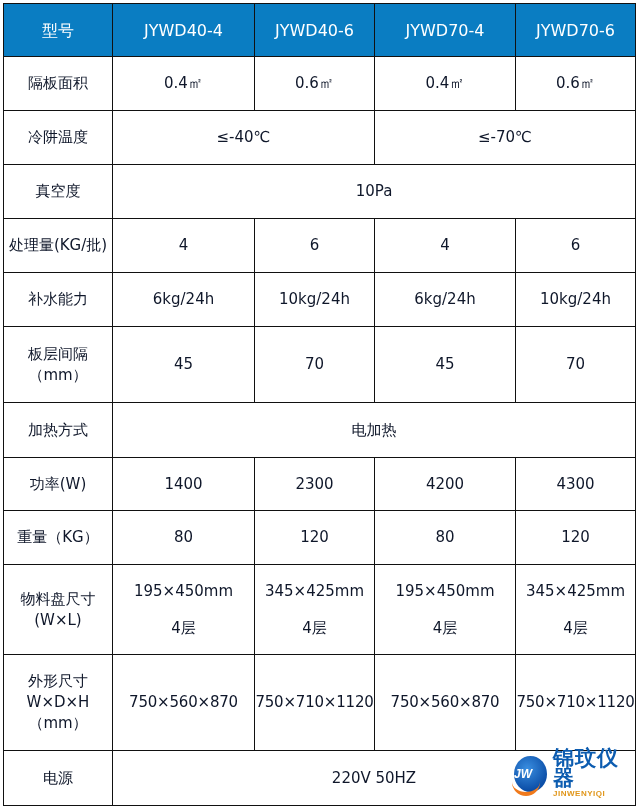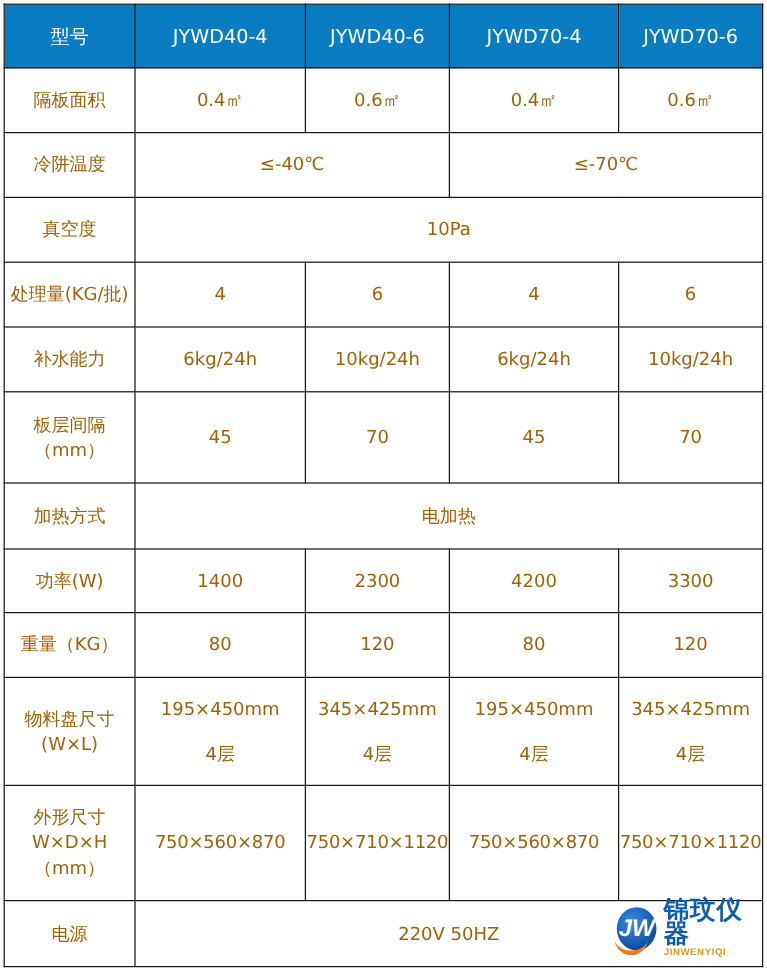--- a/index.html
+++ b/index.html
@@ -8,37 +8,37 @@
   table.spec {
     position: absolute; left: 3px; top: 3px;
     border-collapse: collapse; table-layout: fixed;
     width: 632px;
     padding-left: 12px;
   }
   table.spec td {
     border: 1.5px solid #111;
     text-align: center; vertical-align: middle;
     font-size: 15px; line-height: 21px; padding: 0;
-    color: #a16207;
+    color: #0f172a;
   }
   table.spec tr.head td {
     background: #0a7dc2; color: #ffffff; font-size: 16px;
   }
   .stack { display: block; }
   .tray-line1 { display: block; margin-bottom: 16px; }
   .dim { font-size: 15px; white-space: nowrap; letter-spacing: -0.2px; }
   .logo {
     position: absolute; left: 514px; top: 751px; width: 120px; height: 46px;
     display: flex; align-items: center;
   }
   .logo-badge {
     width: 36px; height: 36px; border-radius: 50%;
     background: radial-gradient(circle at 40% 35%, #3a8ee0, #0c4fa8 70%);
-    position: relative; display: flex; align-items: center; justify-content: center;
-    color: #fff; font-weight: bold; font-style: italic; font-size: 20px;
+    position: relative; display: flex; align-items: center; justify-content: flex-start;
+    color: #fff; font-weight: bold; font-style: italic; font-size: 12px;
     font-family: "Liberation Sans", sans-serif;
   }
   .logo-swoosh {
     position: absolute; left: -2px; bottom: -4px; width: 28px; height: 10px;
     border-bottom: 4px solid #f07a1c; border-radius: 0 0 20px 20px;
   }
   .logo-text { margin-left: 6px; display: flex; flex-direction: column; }
   .logo-cn { color: #0c5cb0; font-size: 21px; font-weight: bold; letter-spacing: 1px; line-height: 20px; }
   .logo-en { color: #e0961a; font-size: 8px; font-weight: bold; letter-spacing: 0.5px; line-height: 12px;
              font-family: "Liberation Sans", sans-serif; }
@@ -104,21 +104,21 @@
   </tr>
   <tr style="height:55px">
     <td>加热方式</td>
     <td colspan="4">电加热</td>
   </tr>
   <tr style="height:53px">
     <td>功率(W)</td>
     <td>1400</td>
     <td>2300</td>
     <td>4200</td>
-    <td>3300</td>
+    <td>4300</td>
   </tr>
   <tr style="height:54px">
     <td>重量（KG）</td>
     <td>80</td>
     <td>120</td>
     <td>80</td>
     <td>120</td>
   </tr>
   <tr style="height:90px">
     <td>

